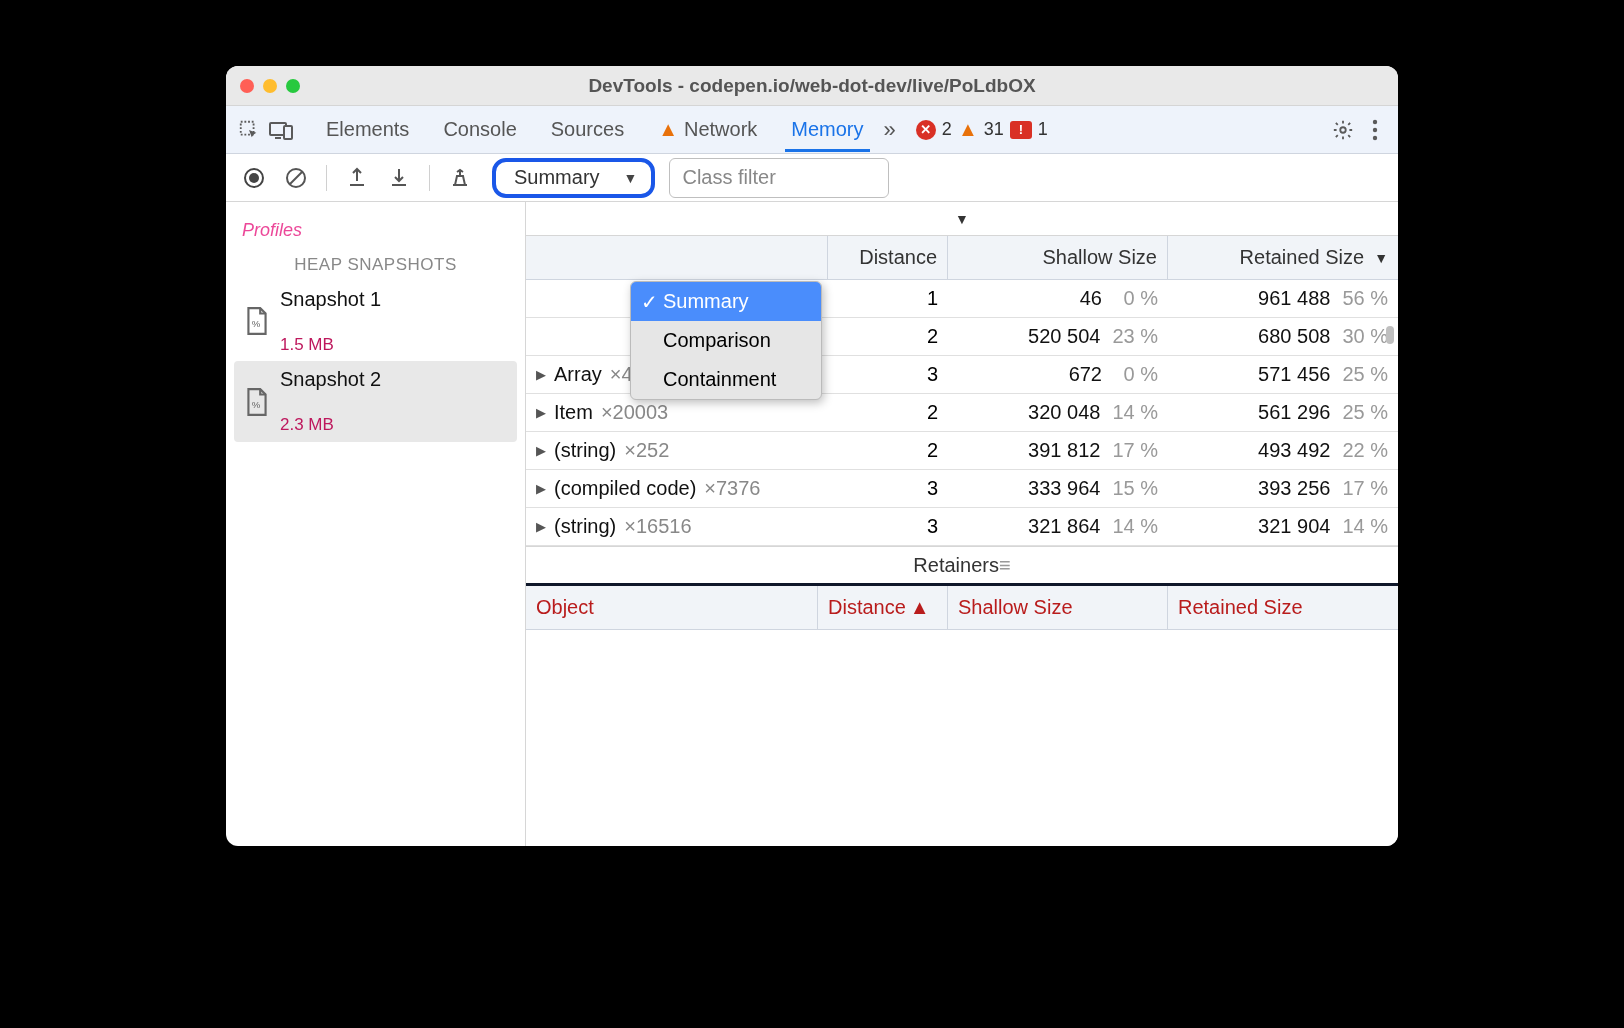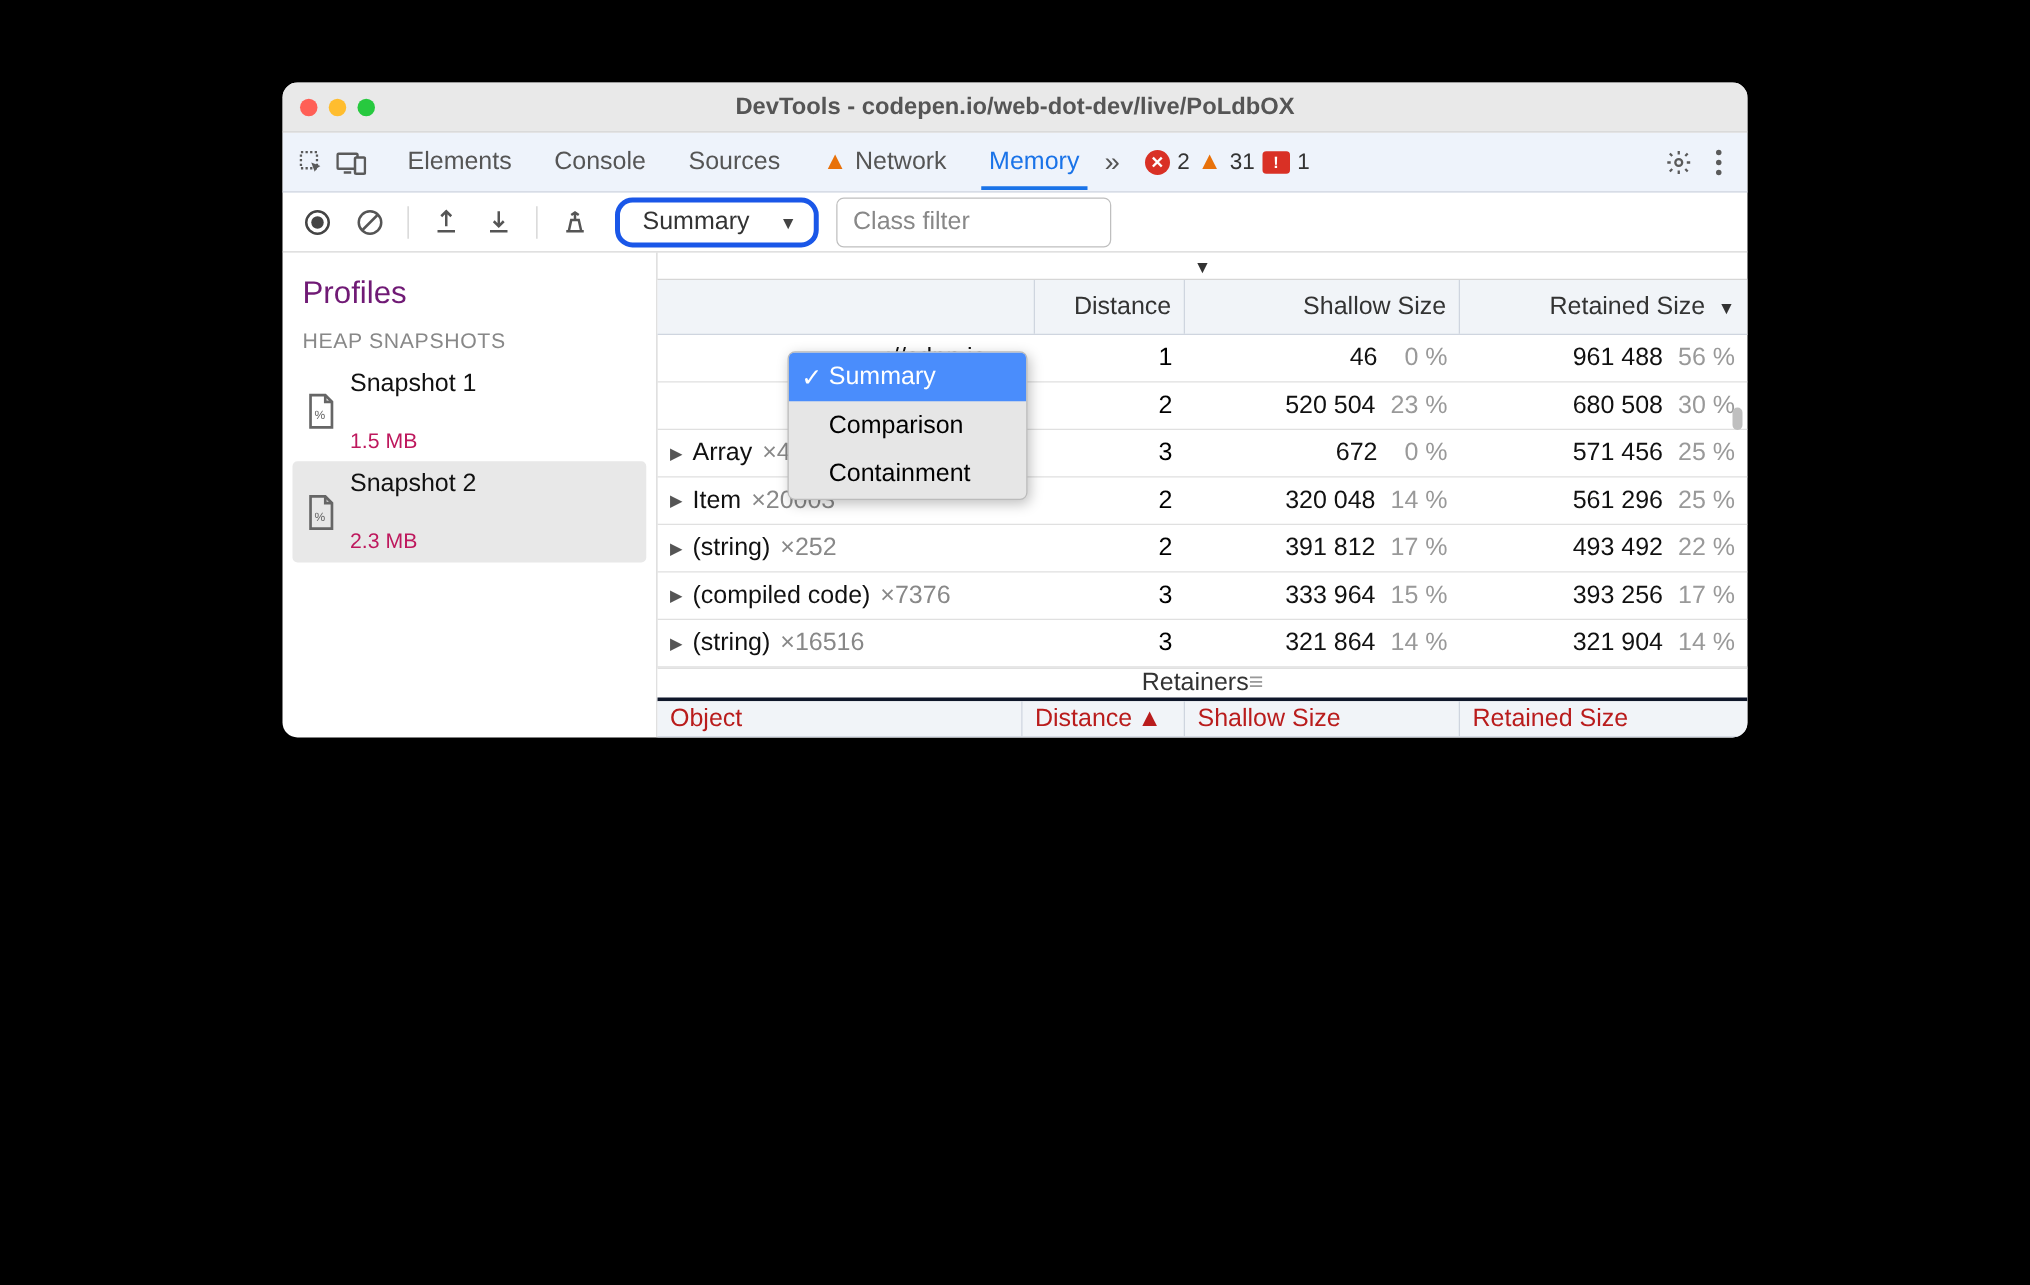--- a/index.html
+++ b/index.html
@@ -8,21 +8,21 @@
     width: 1624px;
     height: 1028px;
     font-family: "Helvetica Neue", Arial, sans-serif;
     display: flex;
     align-items: flex-start;
     justify-content: center;
     padding-top: 66px;
   }
   .window {
     width: 1172px;
-    height: 524px;
+    height: 780px;
     background: #fff;
     border-radius: 12px;
     box-shadow: 0 18px 48px rgba(0,0,0,.6);
     overflow: hidden;
     display: flex;
     flex-direction: column;
     position: relative;
   }
   
   .titlebar {
@@ -128,24 +128,24 @@
     content:"✓"; position:absolute; left:10px;
   }
 
   
   .main { flex:1; display:flex; min-height:0; }
   .sidebar {
     width:300px; border-right:1px solid #d6d6d6;
     padding:12px 8px;
     font-size:20px;
   }
-  .profiles-label { padding:6px 8px 14px; color:#701a75; font-size:25px; }
+  .profiles-label { padding:6px 8px 14px; color:#ec4899; font-size:18px;font-style:italic; }
   .section-label {
     padding:0 8px 6px; color:#888; font-size:17px;
-    letter-spacing:.5px; font-weight:500;
+    letter-spacing:.5px; font-weight:500;text-align:center;
   }
   .snap {
     display:flex; align-items:center; gap:10px;
     padding:6px 10px; border-radius:4px; cursor:pointer;
   }
   .snap.selected { background:#e8e8e8; }
   .snap .file-ico { width:26px; height:30px; }
   .snap .meta { display:flex; flex-direction:column; line-height:1.2;gap:24px; }
   .snap .name { font-size:20px; color:#111; }
   .snap .size { font-size:17px; color:#be185d; }

